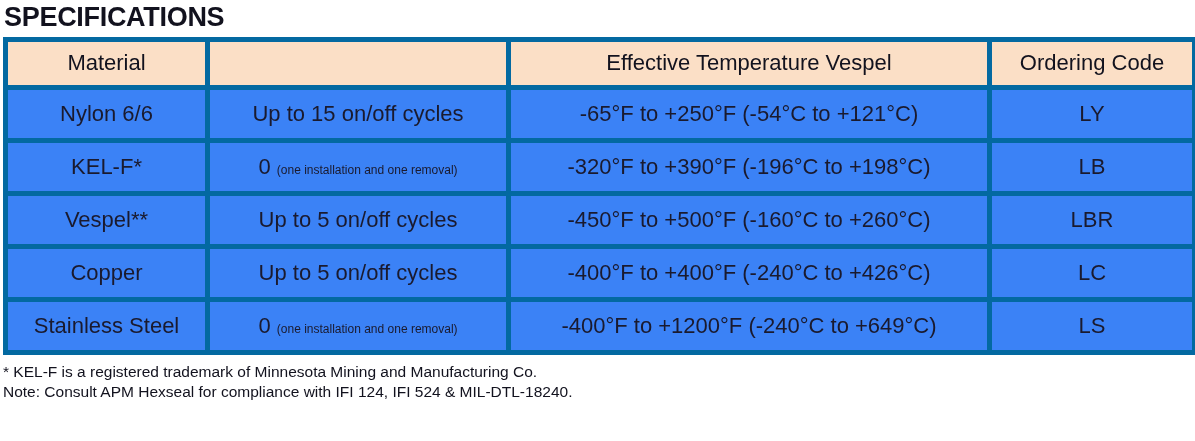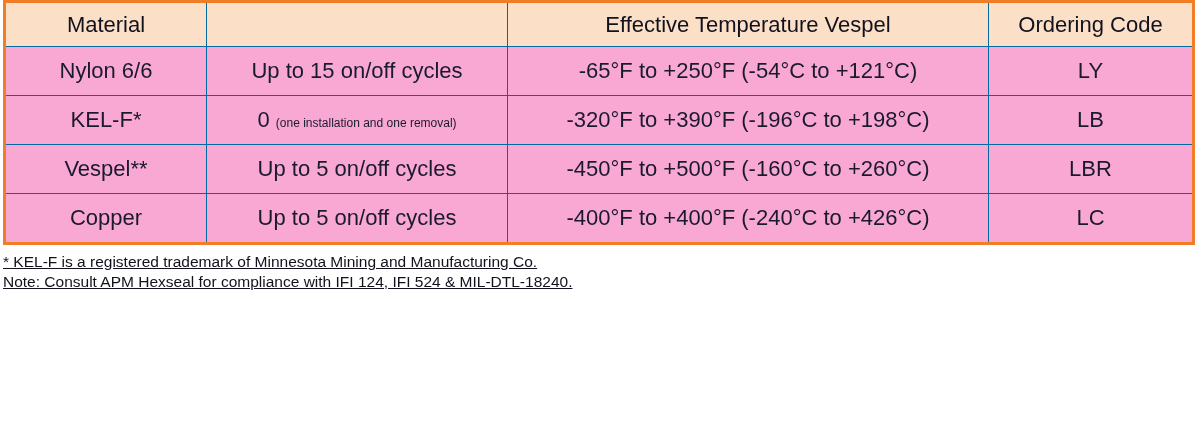--- a/index.html
+++ b/index.html
@@ -29,35 +29,35 @@
     line-height: 1.1;
   }
   .spec-table {
     border-collapse: collapse;
     table-layout: fixed;
     width: 1189px;
     margin-left: 3px;
     border: 3px solid #F07E26;
   }
   .spec-table td, .spec-table th {
-    border: 1px solid #0369a1;
+    border: 5px solid #0369a1;
     padding: 0;
     text-align: center;
     vertical-align: middle;
     font-weight: normal;
   }
   thead th {
     background: #FBDFC6;
     font-size: 22px;
     font-weight: bold;
     height: 43px;
     color: #12121e;
   }
   tbody td {
-    background: #f9a8d4;
+    background: #3b82f6;
     font-size: 22px;
     height: 48px;
     color: #1a1a2e;
   }
   .col-material { width: 202px; }
   .col-cycles   { width: 301px; }
   .col-temp     { width: 481px; }
   .col-code     { width: 205px; }
 
   .cycles-zero {
@@ -67,28 +67,28 @@
     font-size: 12px;
   }
   .footnotes {
     padding: 7px 0 0 3px;
     line-height: 1.28;
   }
   .footnote {
     font-size: 15.5px;
     color: #12121e;
     white-space: nowrap;
-    text-decoration: underline;
   }
 </style>
 </head>
 <body>
 
 <div class="page">
 
+  <div class="page-title">SPECIFICATIONS</div>
 
   <table class="spec-table">
     <colgroup>
       <col class="col-material">
       <col class="col-cycles">
       <col class="col-temp">
       <col class="col-code">
     </colgroup>
     <thead>
       <tr>
@@ -116,20 +116,26 @@
         <td><span>Up to 5 on/off cycles</span></td>
         <td>-450°F to +500°F (-160°C to +260°C)</td>
         <td>LBR</td>
       </tr>
       <tr>
         <td>Copper</td>
         <td><span>Up to 5 on/off cycles</span></td>
         <td>-400°F to +400°F (-240°C to +426°C)</td>
         <td>LC</td>
       </tr>
+      <tr>
+        <td>Stainless Steel</td>
+        <td><span class="cycles-zero">0</span> <span class="cycles-note">(one installation and one removal)</span></td>
+        <td>-400°F to +1200°F (-240°C to +649°C)</td>
+        <td>LS</td>
+      </tr>
     </tbody>
   </table>
 
   <div class="footnotes">
     <div class="footnote">* KEL-F is a registered trademark of Minnesota Mining and Manufacturing Co.</div>
     <div class="footnote">Note: Consult APM Hexseal for compliance with IFI 124, IFI 524 &amp; MIL-DTL-18240.</div>
   </div>
 
 </div>
 

